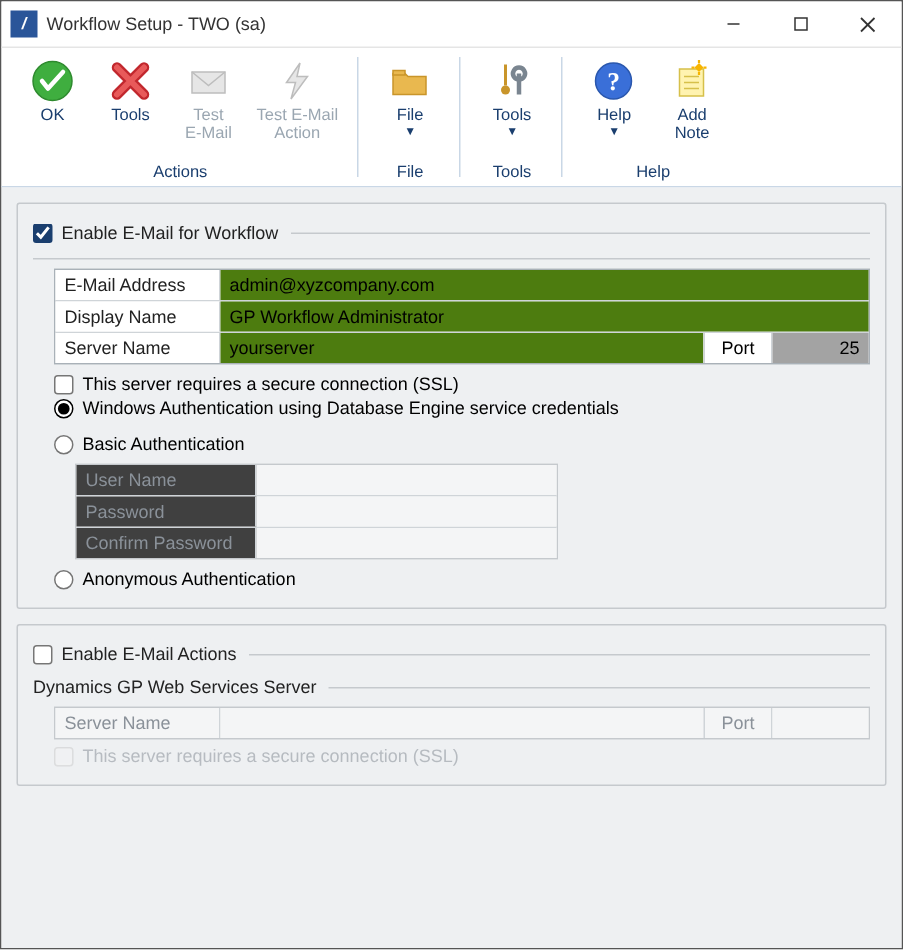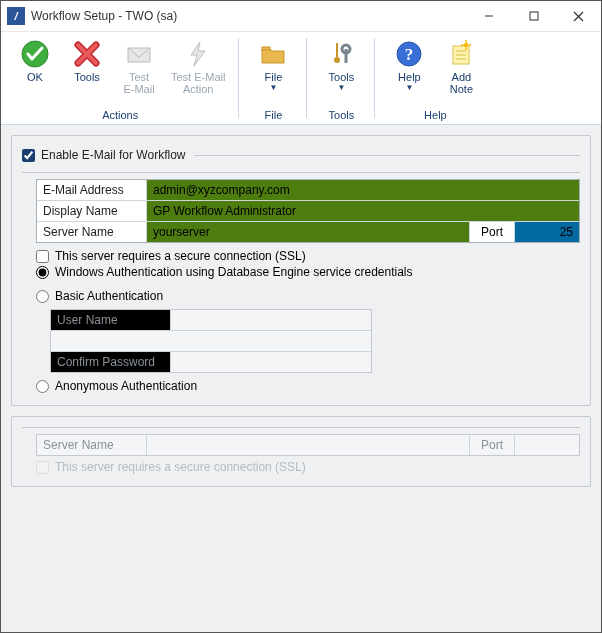--- a/index.html
+++ b/index.html
@@ -27,24 +27,24 @@
   .row{display:flex;align-items:center;margin:2px 0}
   input[type=checkbox]{margin:0 6px 0 0;width:13px;height:13px;accent-color:#1a3e6e}
   input[type=radio]{margin:0 6px 0 0;accent-color:#000}
   .formgrid{border:1px solid #a9b1b8;background:#fff;margin:4px 0 6px 14px}
   .formrow{display:flex;border-bottom:1px solid #cfd4d8}
   .formrow:last-child{border-bottom:none}
   .formlabel{width:110px;padding:3px 6px;font-size:12px;color:#222;background:#fff;border-right:1px solid #cfd4d8;box-sizing:border-box}
   .forminput{flex:1;border:none;padding:3px 6px;font-size:12px;outline:none;background:#4d7c0f;min-width:0}
   .forminput[disabled]{background:#f2f3f4;color:#999}
   .portlabel{width:40px;text-align:center;border-left:1px solid #cfd4d8;border-right:1px solid #cfd4d8;padding:3px 2px;font-size:12px;background:#fff}
-  .portinput{width:52px;border:none;text-align:right;padding:3px 6px;font-size:12px;outline:none;background:#0369a1}
+  .portinput{width:52px;border:none;text-align:right;padding:3px 6px;font-size:12px;outline:none;background:#a3a3a3}
   .indent1{margin-left:14px}
   .authgrid{border:1px solid #c5c9cd;background:#fff;margin:6px 0 6px 28px;width:320px}
-  .authgrid .formlabel{width:120px;color:#8a9199;background:#000000}
+  .authgrid .formlabel{width:120px;color:#8a9199;background:#404040}
   .authgrid .forminput{background:#f4f5f6}
   .disabled-text{color:#8a9199}
   .websrv{border:1px solid #c5c9cd;background:#f4f5f6;margin:6px 0 4px 14px;display:flex}
   .websrv .formlabel{color:#8a9199;background:#f4f5f6;border-right:1px solid #cfd4d8}
   .websrv .forminput{background:#f4f5f6}
   .websrv .portlabel{color:#8a9199;background:#f4f5f6}
   .websrv .portinput{background:#f4f5f6}
   fieldset.outer{border:1px solid #c5c9cd;border-radius:2px;padding:6px 10px 10px 10px;margin:0 0 10px 0}
   .cb-disabled{opacity:.55}
   svg{display:block}
@@ -232,39 +232,48 @@
         <input type="radio" name="auth" style="">
         <span>Basic Authentication</span>
       </label>
 
       <div class="authgrid">
         <div class="formrow">
           <div class="formlabel">User Name</div>
           <input class="forminput" disabled="" style="">
         </div>
         <div class="formrow">
+          <div class="formlabel">Password</div>
           <input class="forminput" type="password" disabled="" style="">
         </div>
         <div class="formrow">
           <div class="formlabel">Confirm Password</div>
           <input class="forminput" type="password" disabled="" style="">
         </div>
       </div>
 
       <label class="row indent1" style="margin-top:6px">
         <input type="radio" name="auth" style="">
         <span>Anonymous Authentication</span>
       </label>
     </fieldset>
 
     <fieldset class="outer">
       <div class="section-head">
-        <div class="sh-line"></div>
-      </div>
-
+        <label class="sh-label row">
+          <input type="checkbox" style="">
+          <span>Enable E-Mail Actions</span>
+        </label>
+        <div class="sh-line"></div>
+      </div>
+
+      <div class="section-head" style="margin-top:6px">
+        <span class="sh-label">Dynamics GP Web Services Server</span>
+        <div class="sh-line"></div>
+      </div>
 
       <div class="websrv">
         <div class="formlabel">Server Name</div>
         <input class="forminput" disabled="" style="">
         <div class="portlabel">Port</div>
         <input class="portinput" disabled="" style="">
       </div>
 
       <label class="row indent1 cb-disabled">
         <input type="checkbox" disabled="" style="">

